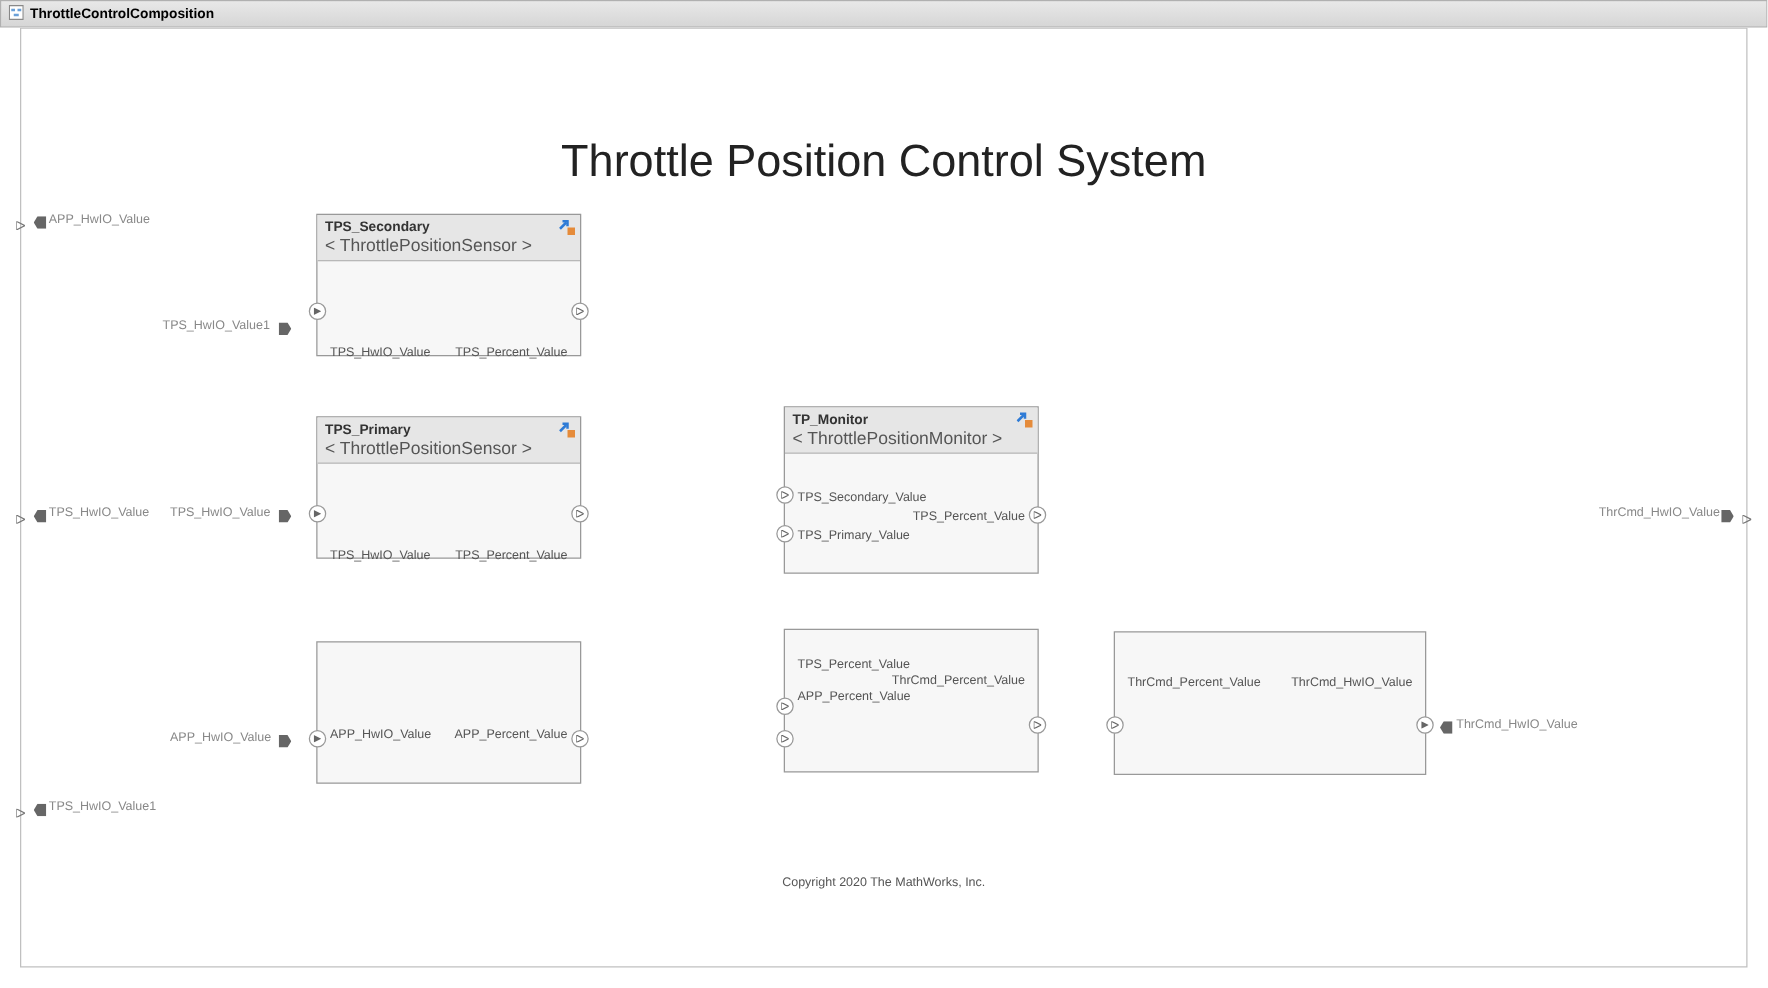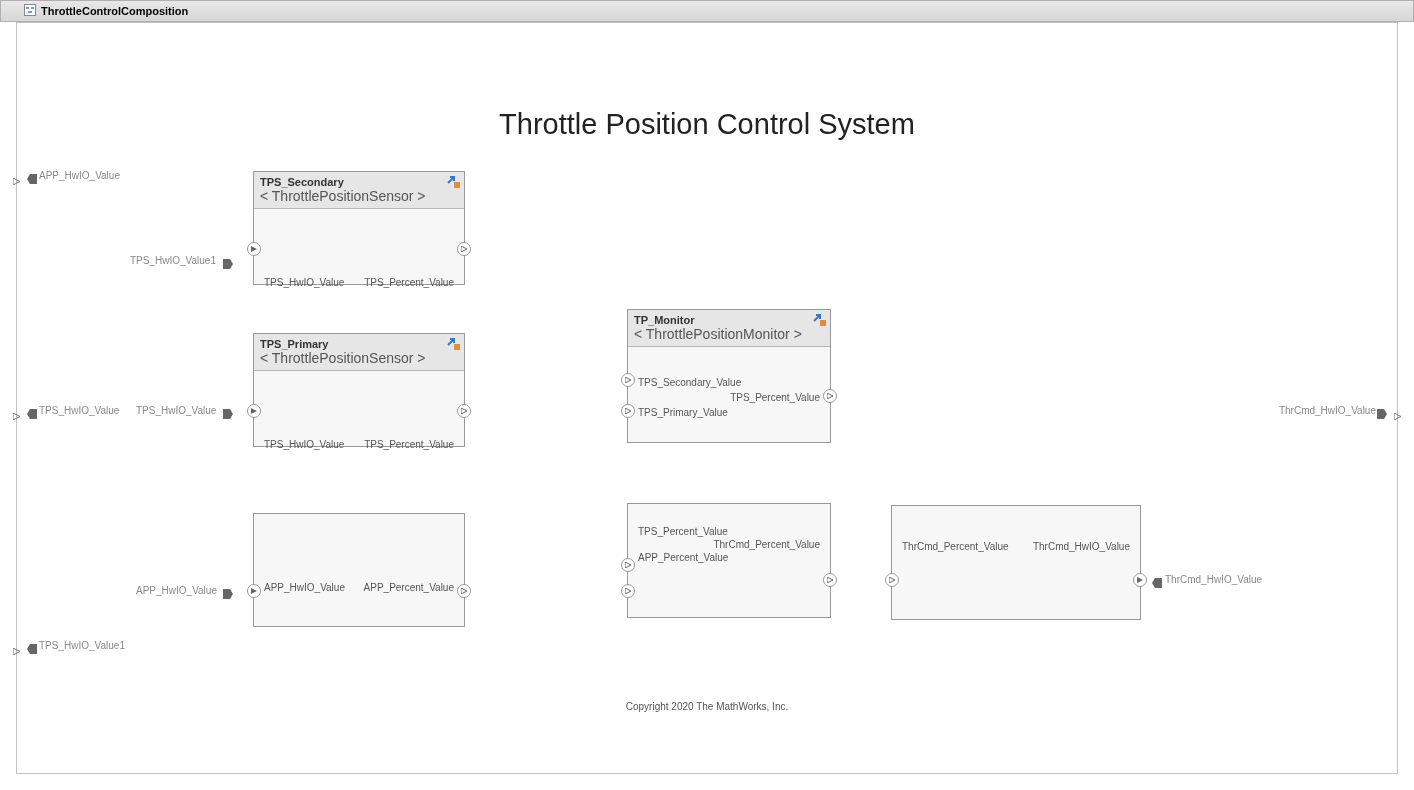--- a/index.html
+++ b/index.html
@@ -1,19 +1,19 @@
 <!DOCTYPE html>
 <html><head>
 <meta charset="utf-8">
 <style>
   html,body{margin:0;padding:0;font-family:Arial,Helvetica,sans-serif;background:#fff;width:1414px;height:790px;overflow:hidden}
-  .titlebar{height:20px;background:linear-gradient(#e8e8e8,#d6d6d6);border:1px solid #b0b0b0;display:flex;align-items:center;gap:5px;padding:0 23px;font-size:11px;font-weight:bold}
+  .titlebar{height:20px;background:linear-gradient(#e8e8e8,#d6d6d6);border:1px solid #b0b0b0;display:flex;align-items:center;gap:5px;padding:0 6px;font-size:11px;font-weight:bold}
   .titlebar svg{width:12px;height:12px}
   .canvas{position:absolute;top:22px;left:16px;right:16px;bottom:16px;border:1px solid #c0c0c0;background:#fff}
-  .heading{position:absolute;top:85px;left:0;right:0;text-align:center;font-size:29px;font-weight:normal;color:#222}
+  .heading{position:absolute;top:85px;left:0;right:0;text-align:center;font-size:36px;font-weight:normal;color:#222}
   .copyright{position:absolute;top:678px;left:0;right:0;text-align:center;font-size:10px;color:#555}
   
   .blk{position:absolute;width:210px;border:1px solid #999;background:#f7f7f7}
   .blk .hdr{background:#e6e6e6;border-bottom:1px solid #b8b8b8;padding:4px 6px;position:relative}
   .blk .hdr .bname{font-size:11px;font-weight:bold;color:#333}
   .blk .hdr .btype{font-size:14px;color:#555}
   .blk .body{position:relative}
   .porttxt{position:absolute;font-size:10px;color:#555}
   .port{position:absolute;width:12px;height:12px;border:1px solid #999;border-radius:50%;background:#fff;display:flex;align-items:center;justify-content:center}
   .port svg{width:6px;height:6px}
@@ -210,21 +210,21 @@
           <path d="M0 0 L6 3 L0 6 Z" fill="#666"></path>
         </svg>
     </span>
     <span class="port" style="right:-7px;top:70px">
       <svg viewBox="0 0 6 6">
           <path d="M0 0 L6 3 L0 6 Z" fill="none" stroke="#666"></path>
         </svg>
     </span>
   </div>
 
-  <div class="blk" style="left:610px;top:286px;width:202px;height:132px">
+  <div class="blk" style="left:610px;top:302px;width:202px;height:132px">
     <div class="hdr">
       <div class="bname">TP_Monitor</div>
       <div class="btype">&lt; ThrottlePositionMonitor &gt;</div>
       <span class="linkicon">
         <svg viewBox="0 0 14 14">
             <path d="M1 8 L6 3" stroke="#2e7bd6" stroke-width="2"></path>
             <path d="M3 2 L7 2 L7 6" fill="none" stroke="#2e7bd6" stroke-width="2"></path>
             <rect x="7" y="7" width="6" height="6" fill="#e58b3a"></rect>
           </svg>
       </span>

